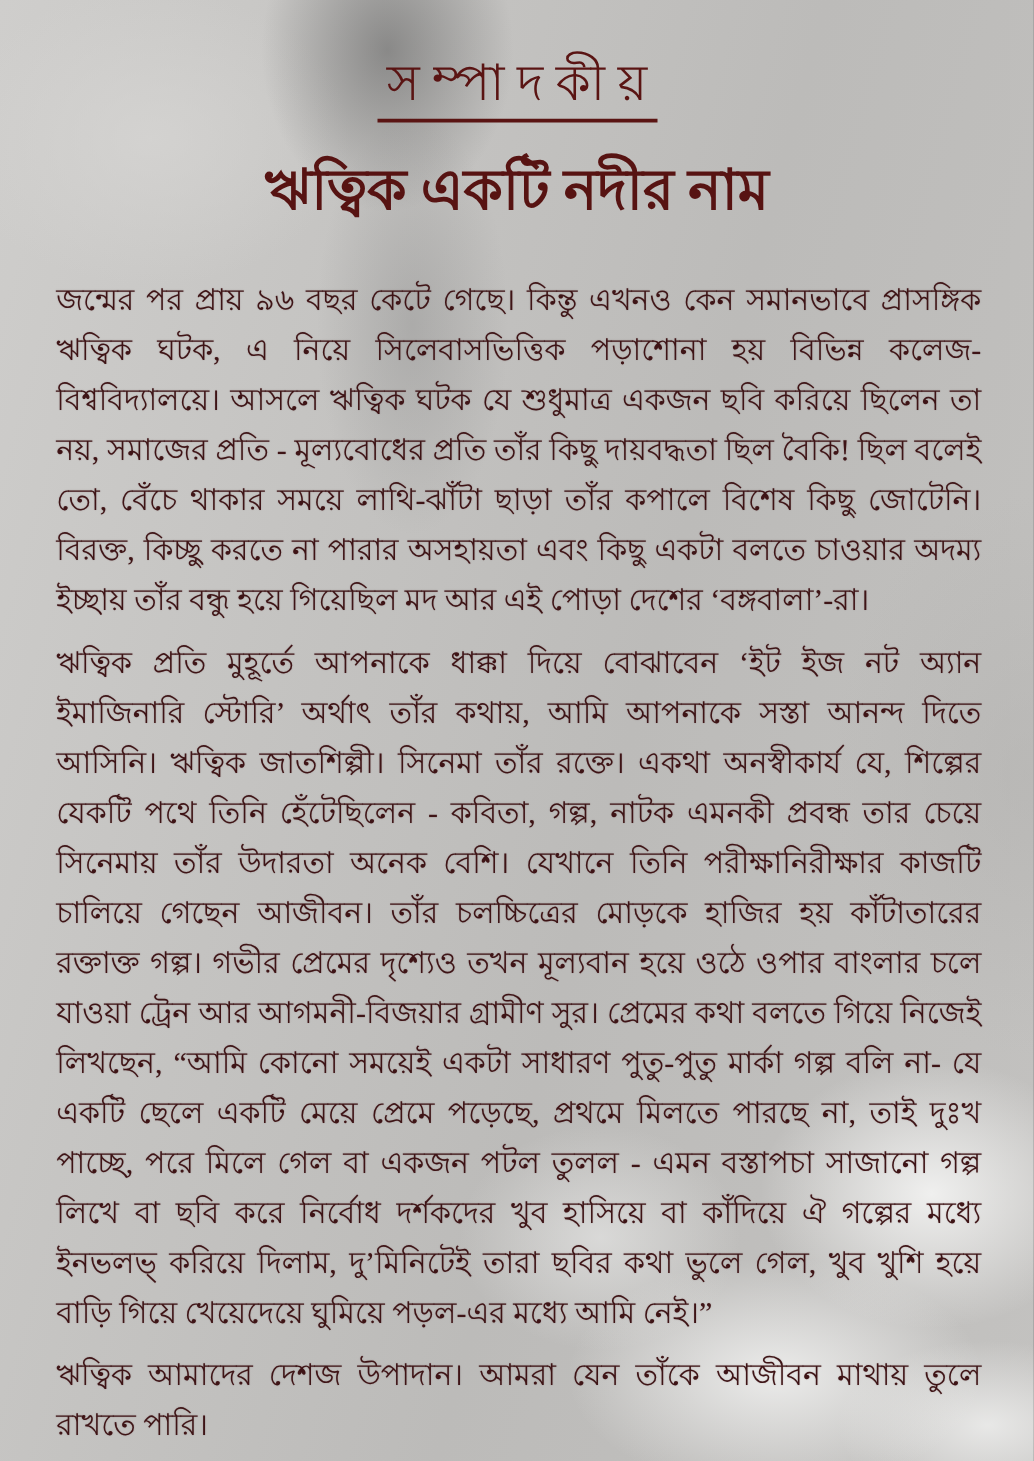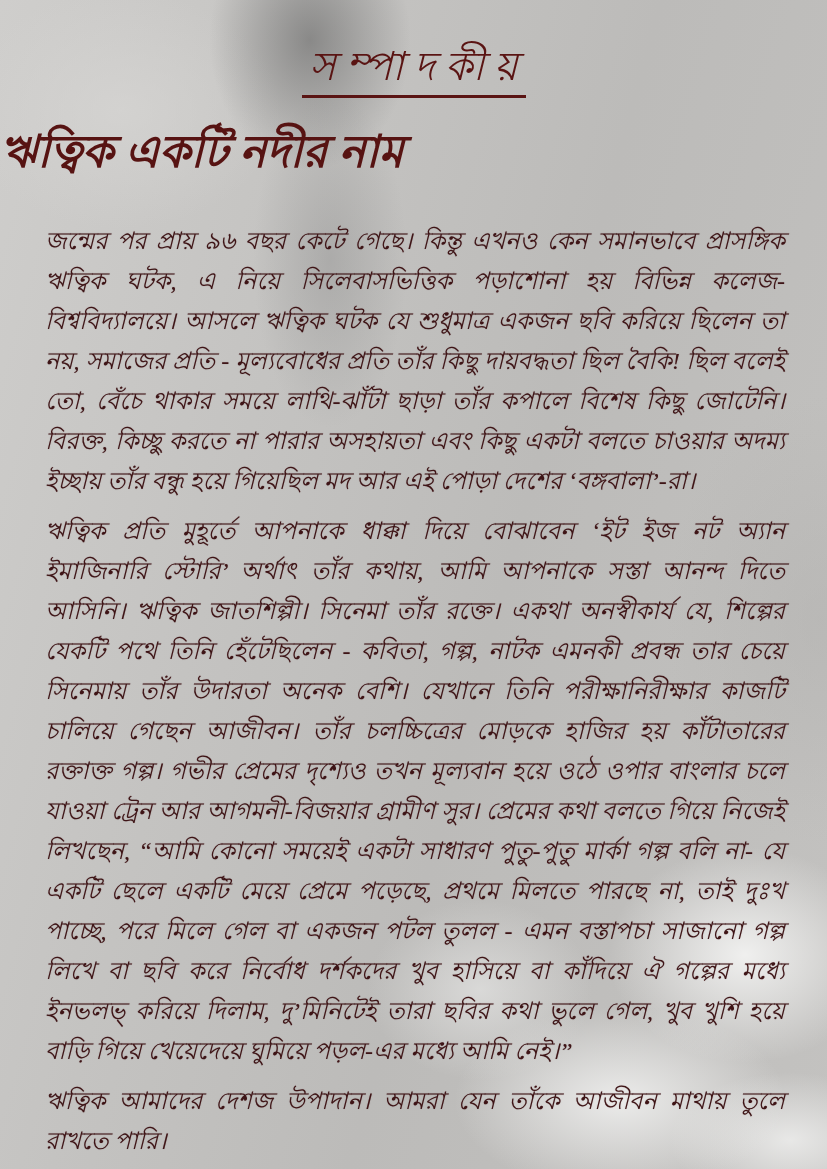--- a/index.html
+++ b/index.html
@@ -18,38 +18,37 @@
     background:
       radial-gradient(ellipse 140px 180px at 310px 40px,  rgba(88,88,88,0.55), rgba(88,88,88,0) 72%),
       radial-gradient(ellipse 110px 240px at 330px 260px, rgba(128,128,128,0.35), rgba(128,128,128,0) 70%),
       radial-gradient(ellipse 230px 170px at 120px 110px, rgba(214,213,211,0.75), rgba(214,213,211,0) 70%),
       radial-gradient(ellipse 190px 150px at 745px 955px, rgba(242,242,241,0.95), rgba(242,242,241,0) 72%),
       radial-gradient(ellipse 230px 130px at 620px 1100px, rgba(240,240,239,0.9), rgba(240,240,239,0) 72%),
       radial-gradient(ellipse 160px 90px  at 790px 1140px, rgba(236,236,235,0.9), rgba(236,236,235,0) 75%),
       radial-gradient(ellipse 150px 120px at 480px 990px, rgba(232,232,231,0.65), rgba(232,232,231,0) 75%),
       radial-gradient(ellipse 220px 320px at 820px 620px, rgba(176,175,173,0.45), rgba(176,175,173,0) 70%),
       linear-gradient(105deg, #cfcecc 0%, #c4c3c1 32%, #bcbbb9 58%, #c3c2c0 100%);
-    font-style: italic;
   }
   .masthead { text-align: center; padding-top: 44px; }
   .kicker {
     display: inline-block;
     font-size: 40px;
     line-height: 1.15;
     font-weight: 400;
     color: #5a1413;
   }
   .kicker-rule {
     width: 224px;
     height: 3px;
     margin: 5px auto 0 auto;
     background: #5a1413;
   }
   .article-title {
-    text-align: left;
+    text-align: center;
     font-size: 45px;
     line-height: 1.1;
     font-weight: 700;
     color: #571312;
   }
   .article-body {
     margin: 43px 42px 0 45px;
     color: #3e1416;
     font-size: 24px;
     line-height: 40px;

